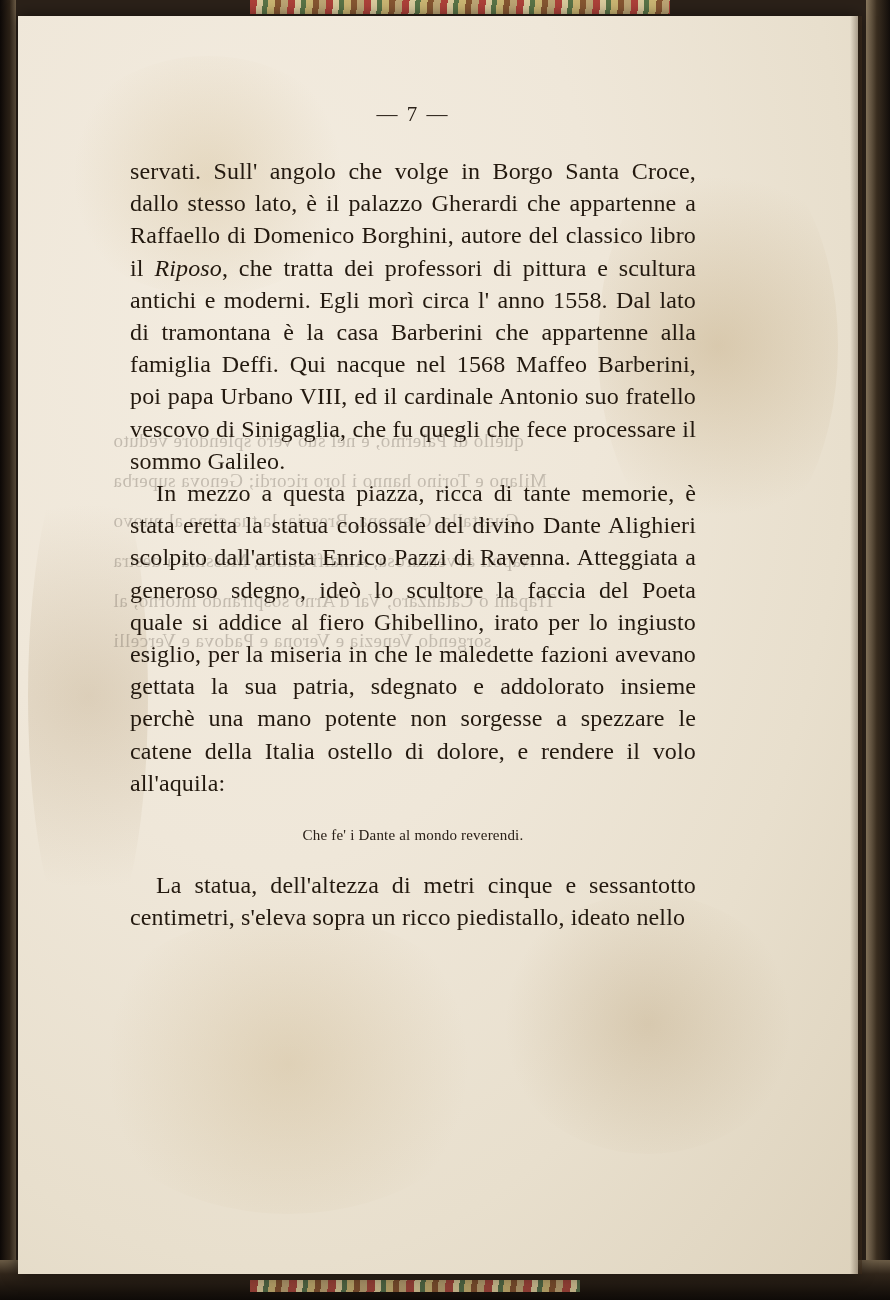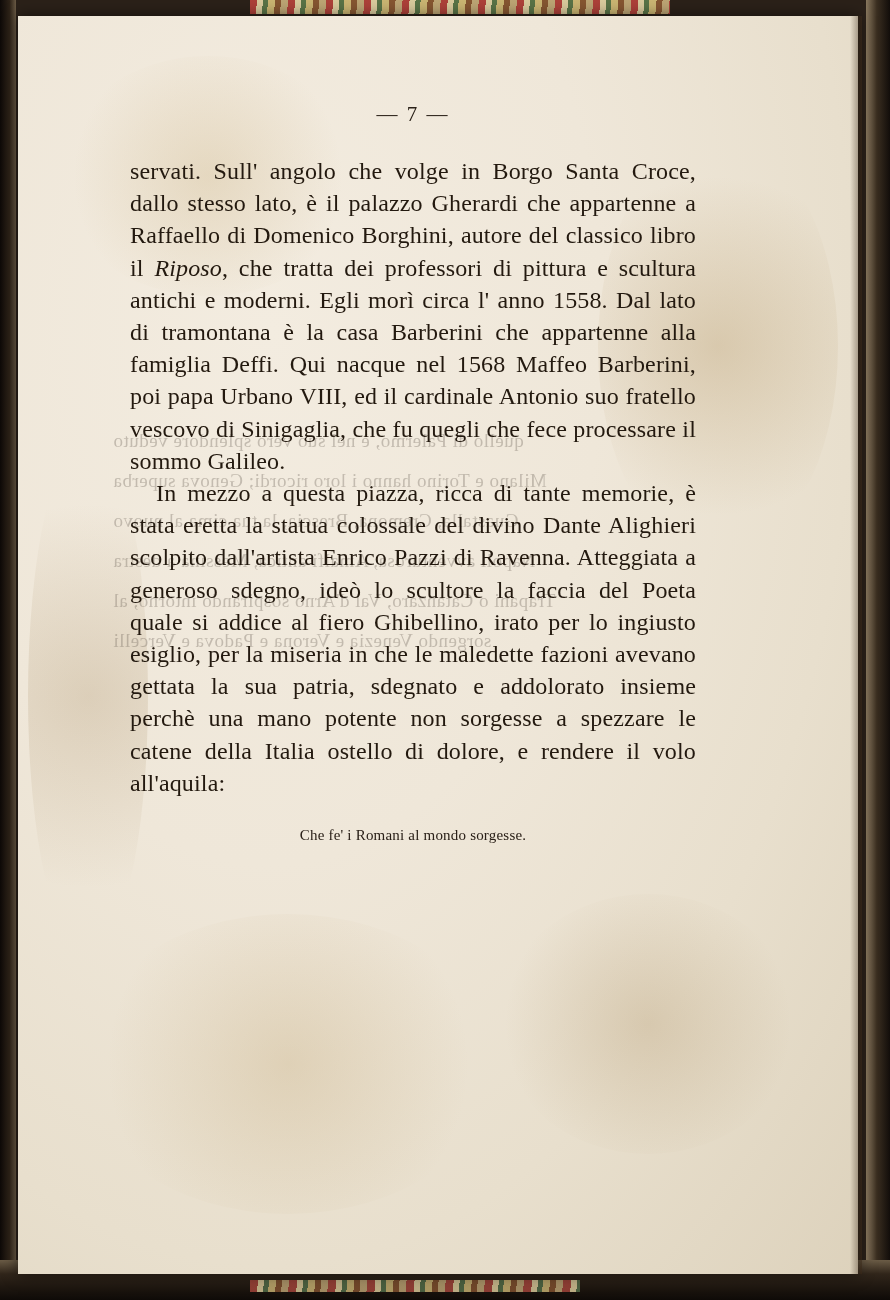--- a/index.html
+++ b/index.html
@@ -183,19 +183,20 @@
       <div>Trapani o Catanzaro, Val d'Arno sospirando intorno, al</div>
       <div>sorgendo Venezia e Verona e Padova e Vercelli</div>
     </div>
 
     <div class="textblock">
       <div class="folio">— 7 —</div>
 
       <p class="body">servati. Sull' angolo che volge in Borgo Santa Croce, dallo stesso lato, è il palazzo Gherardi che appartenne a Raffaello di Domenico Borghini, autore del classico libro il <em>Riposo</em>, che tratta dei professori di pittura e scultura antichi e moderni. Egli morì circa l' anno 1558. Dal lato di tramontana è la casa Barberini che appartenne alla famiglia Deffi. Qui nacque nel 1568 Maffeo Barberini, poi papa Urbano VIII, ed il cardinale Antonio suo fratello vescovo di Sinigaglia, che fu quegli che fece processare il sommo Galileo.</p>
       <p class="body indent">In mezzo a questa piazza, ricca di tante memorie, è stata eretta la statua colossale del divino Dante Alighieri scolpito dall'artista Enrico Pazzi di Ravenna. Atteggiata a generoso sdegno, ideò lo scultore la faccia del Poeta quale si addice al fiero Ghibellino, irato per lo ingiusto esiglio, per la miseria in che le maledette fazioni avevano gettata la sua patria, sdegnato e addolorato insieme perchè una mano potente non sorgesse a spezzare le catene della Italia ostello di dolore, e rendere il volo all'aquila:</p>
 
-      <p class="verse">Che fe' i Romani al mondo sorgesse.</p>
-
-
-
+      <p class="verse">Che fe' i Dante al mondo reverendi.</p>
+
+
+
+      <p class="body indent">La statua, dell'altezza di metri cinque e sessantotto centimetri, s'eleva sopra un ricco piedistallo, ideato nello</p>
     </div>
   </div>
 </div>
 
 </body></html>

